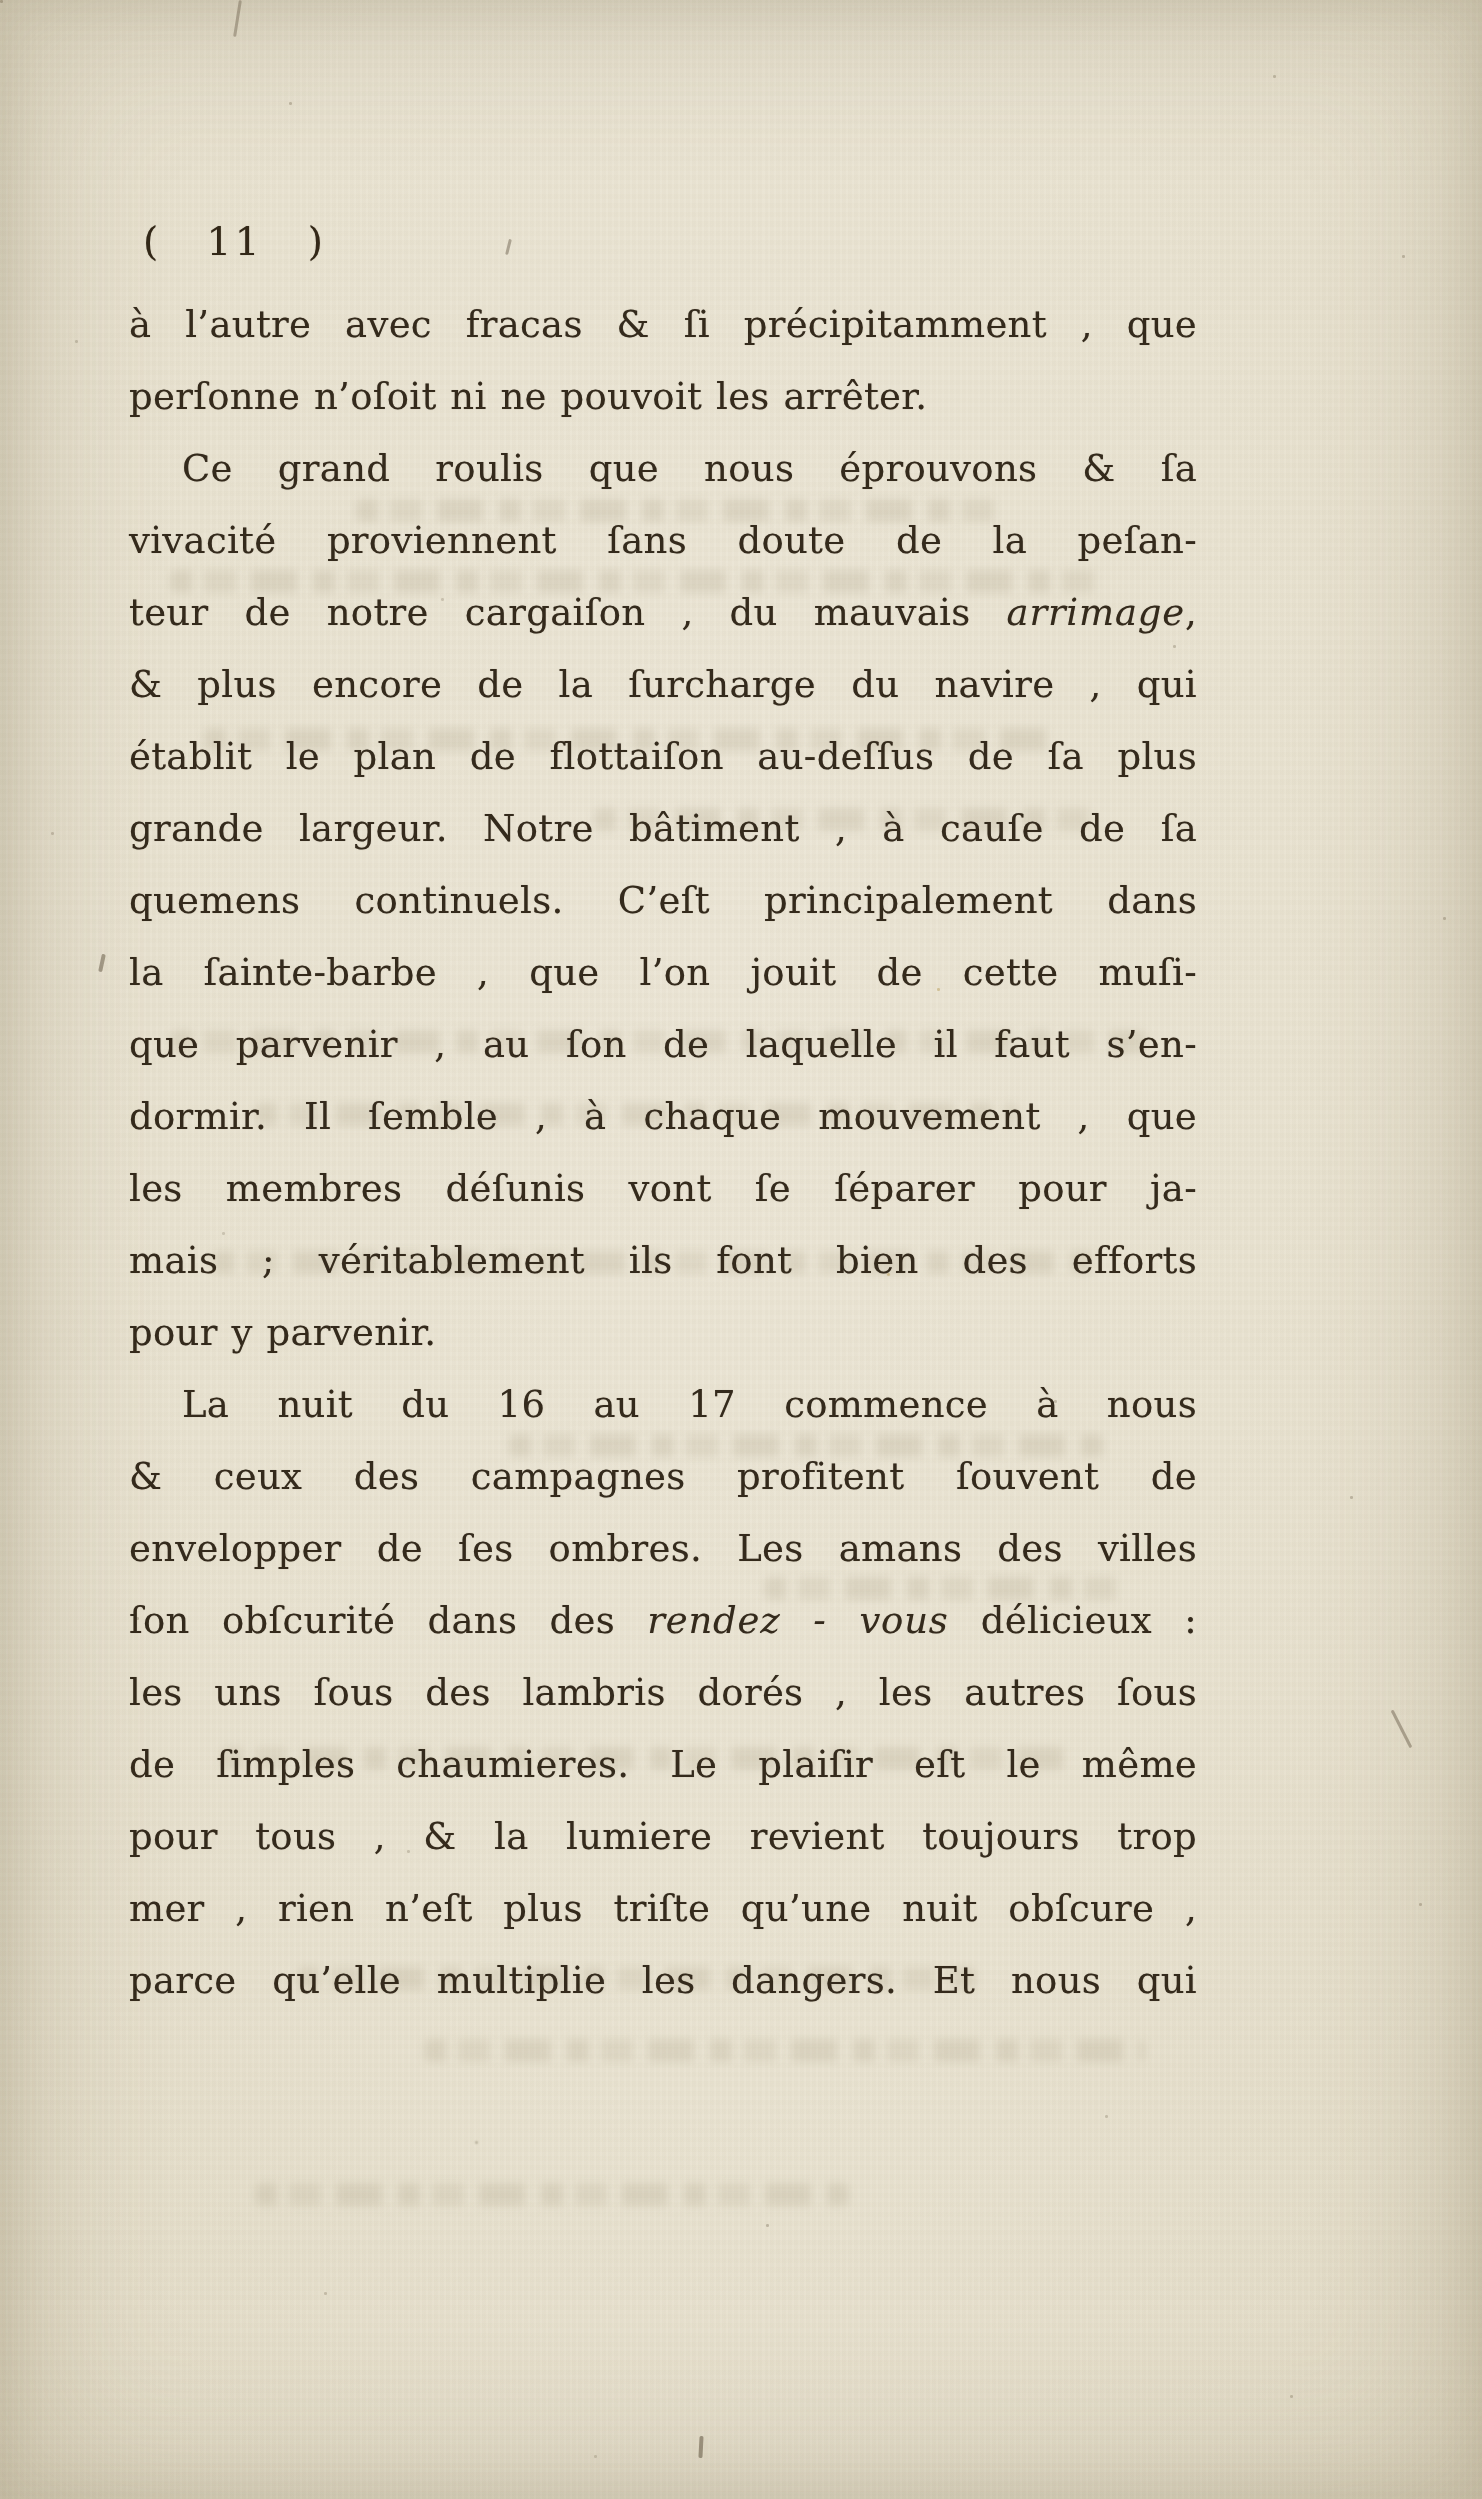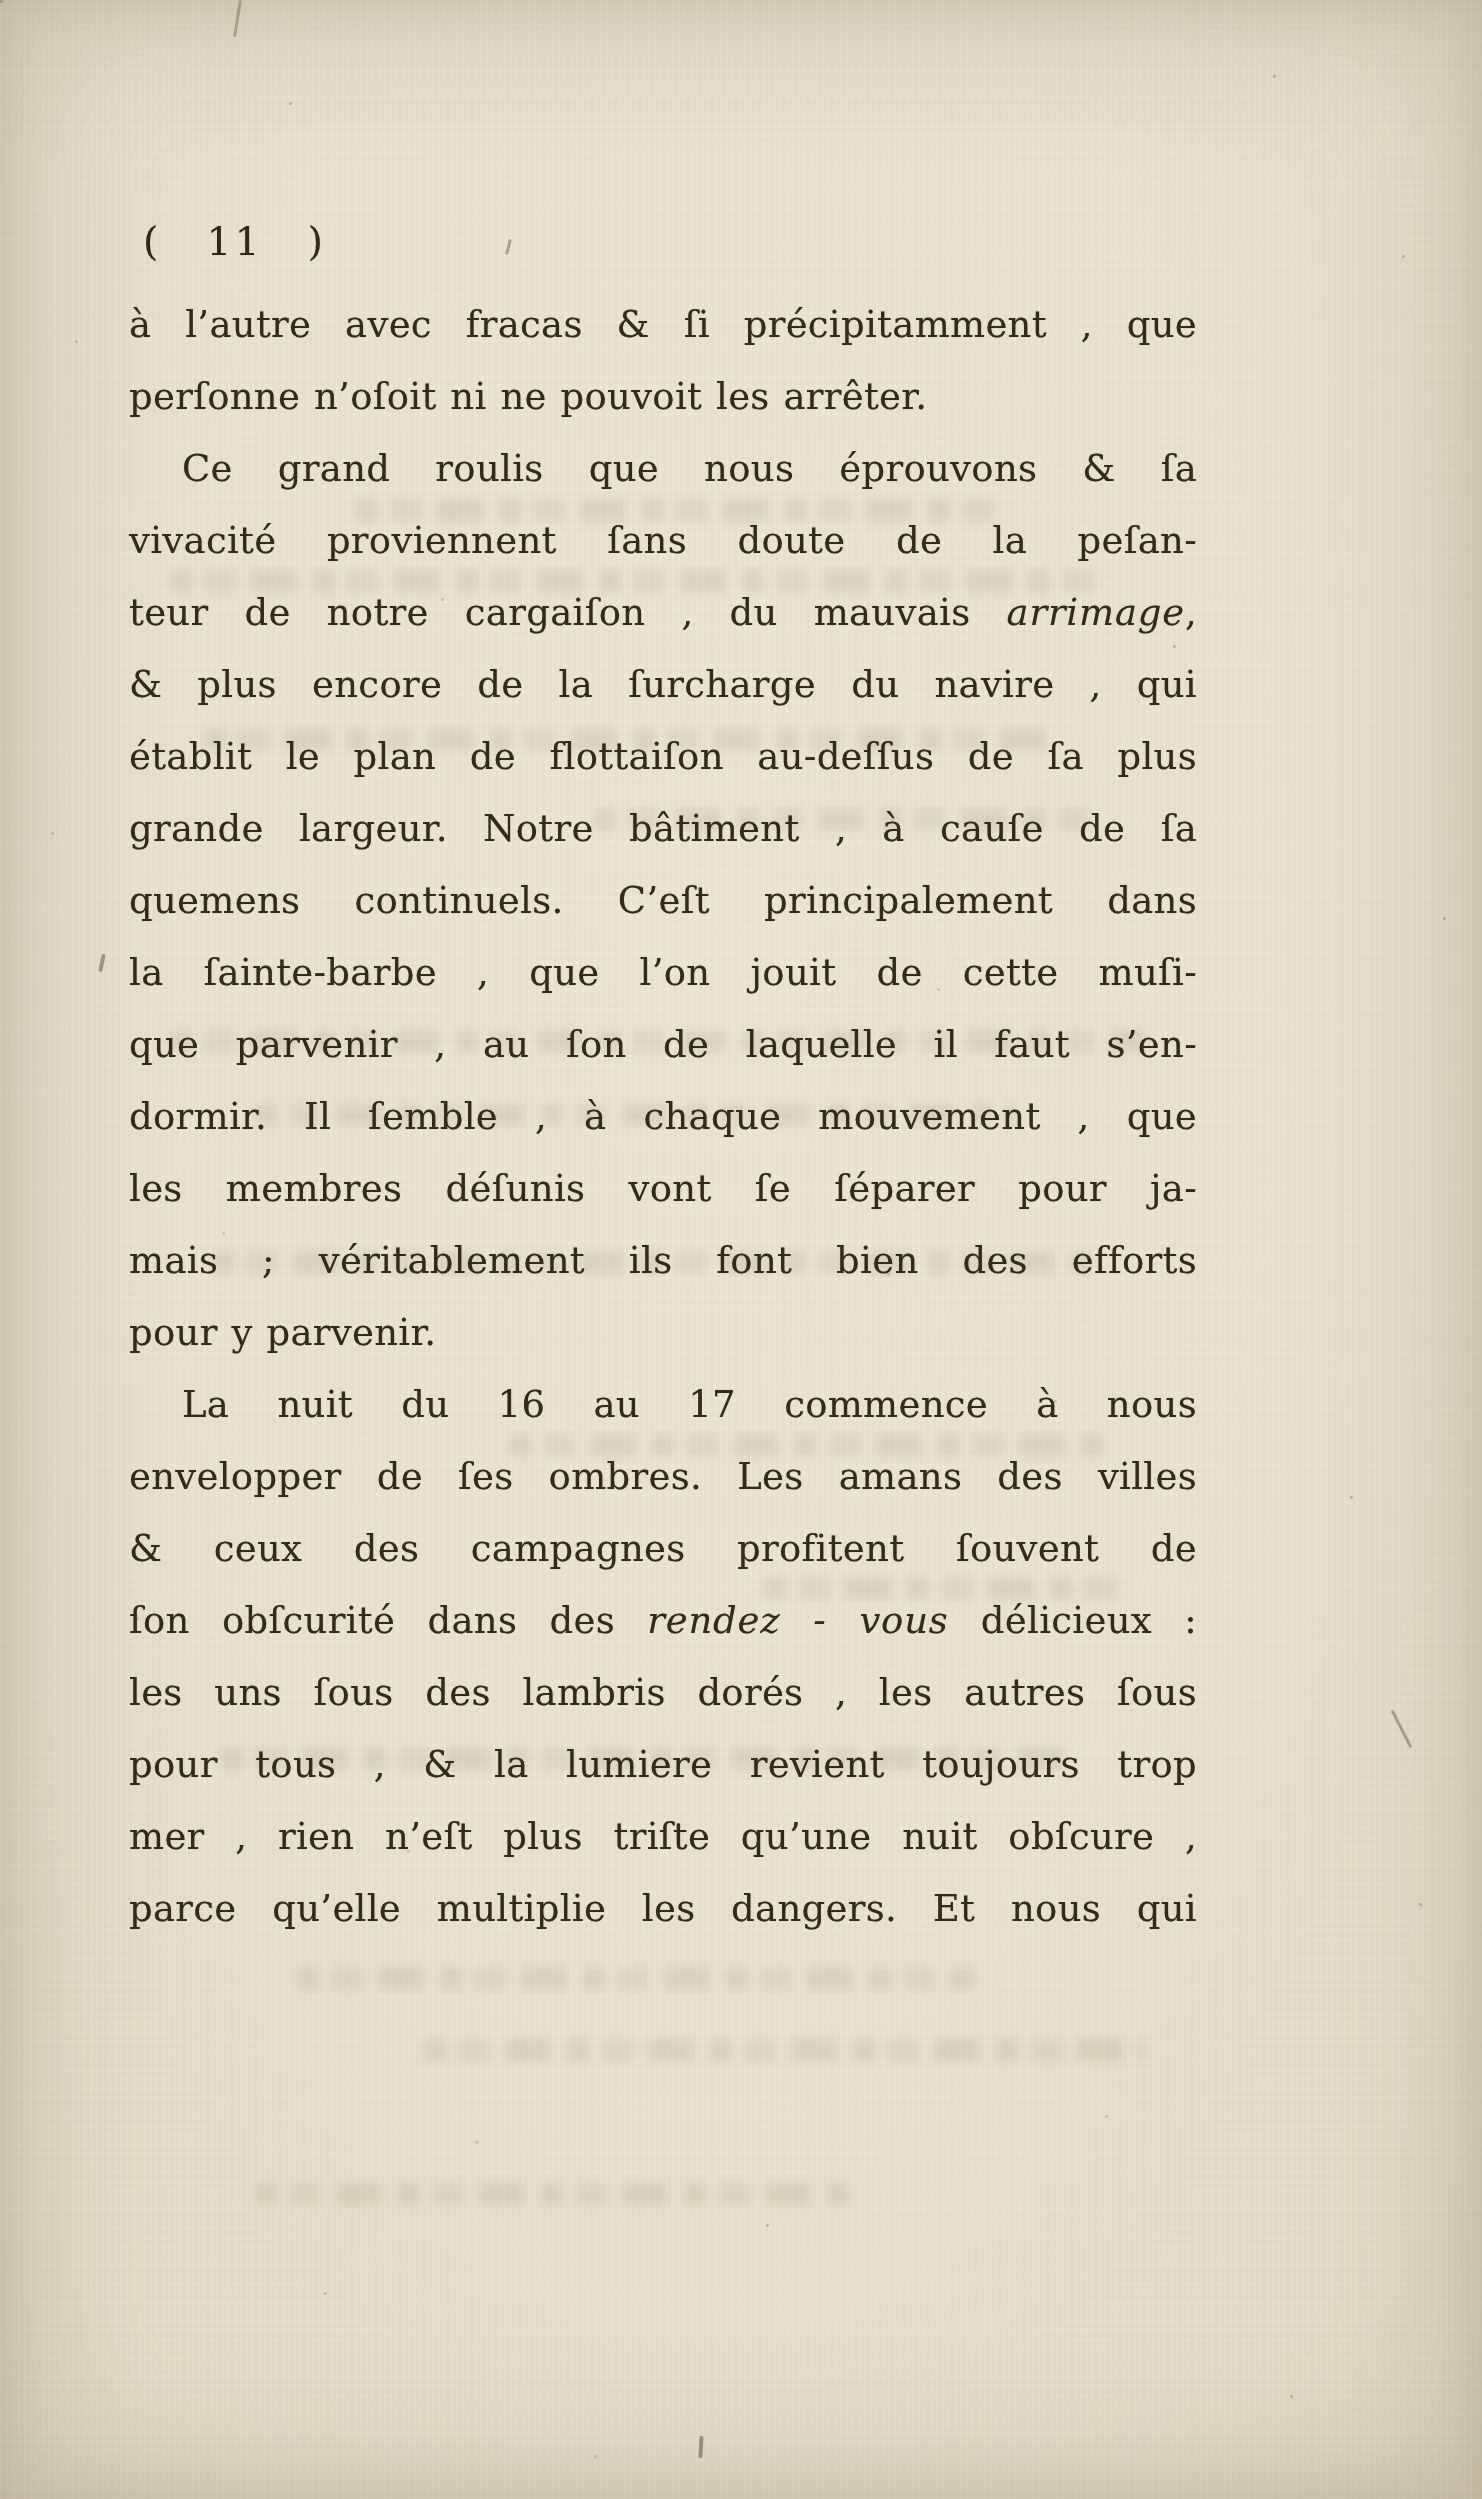--- a/index.html
+++ b/index.html
@@ -111,24 +111,25 @@
     <div class="line"><span class="seg">établit le plan de flottaiſon au-deſſus de ſa plus</span></div>
     <div class="line"><span class="seg">grande largeur. Notre bâtiment , à cauſe de ſa</span></div>
     <div class="line"><span class="seg">quemens continuels. C’eſt principalement dans</span></div>
     <div class="line"><span class="seg">la ſainte-barbe , que l’on jouit de cette muſi-</span></div>
     <div class="line"><span class="seg">que parvenir , au ſon de laquelle il faut s’en-</span></div>
     <div class="line"><span class="seg">dormir. Il ſemble , à chaque mouvement , que</span></div>
     <div class="line"><span class="seg">les membres déſunis vont ſe ſéparer pour ja-</span></div>
     <div class="line"><span class="seg">mais ; véritablement ils font bien des efforts</span></div>
     <div class="line pend"><span class="seg">pour y parvenir.</span></div>
     <div class="line ind"><span class="seg">La nuit du 16 au 17 commence à nous</span></div>
+    <div class="line"><span class="seg">&amp; ceux des campagnes profitent ſouvent de</span></div>
     <div class="line"><span class="seg">envelopper de ſes ombres. Les amans des villes</span></div>
-    <div class="line"><span class="seg">&amp; ceux des campagnes profitent ſouvent de</span></div>
     <div class="line"><span class="seg">ſon obſcurité dans des </span><span class="seg it">rendez - vous</span><span class="seg"> délicieux :</span></div>
     <div class="line"><span class="seg">les uns ſous des lambris dorés , les autres ſous</span></div>
+    <div class="line"><span class="seg">de ſimples chaumieres. Le plaiſir eſt le même</span></div>
     <div class="line"><span class="seg">pour tous , &amp; la lumiere revient toujours trop</span></div>
     <div class="line"><span class="seg">mer , rien n’eſt plus triſte qu’une nuit obſcure ,</span></div>
     <div class="line"><span class="seg">parce qu’elle multiplie les dangers. Et nous qui</span></div>
   </div>
 
   <div class="vignette"></div>
 </div>
 
 
 </body></html>

